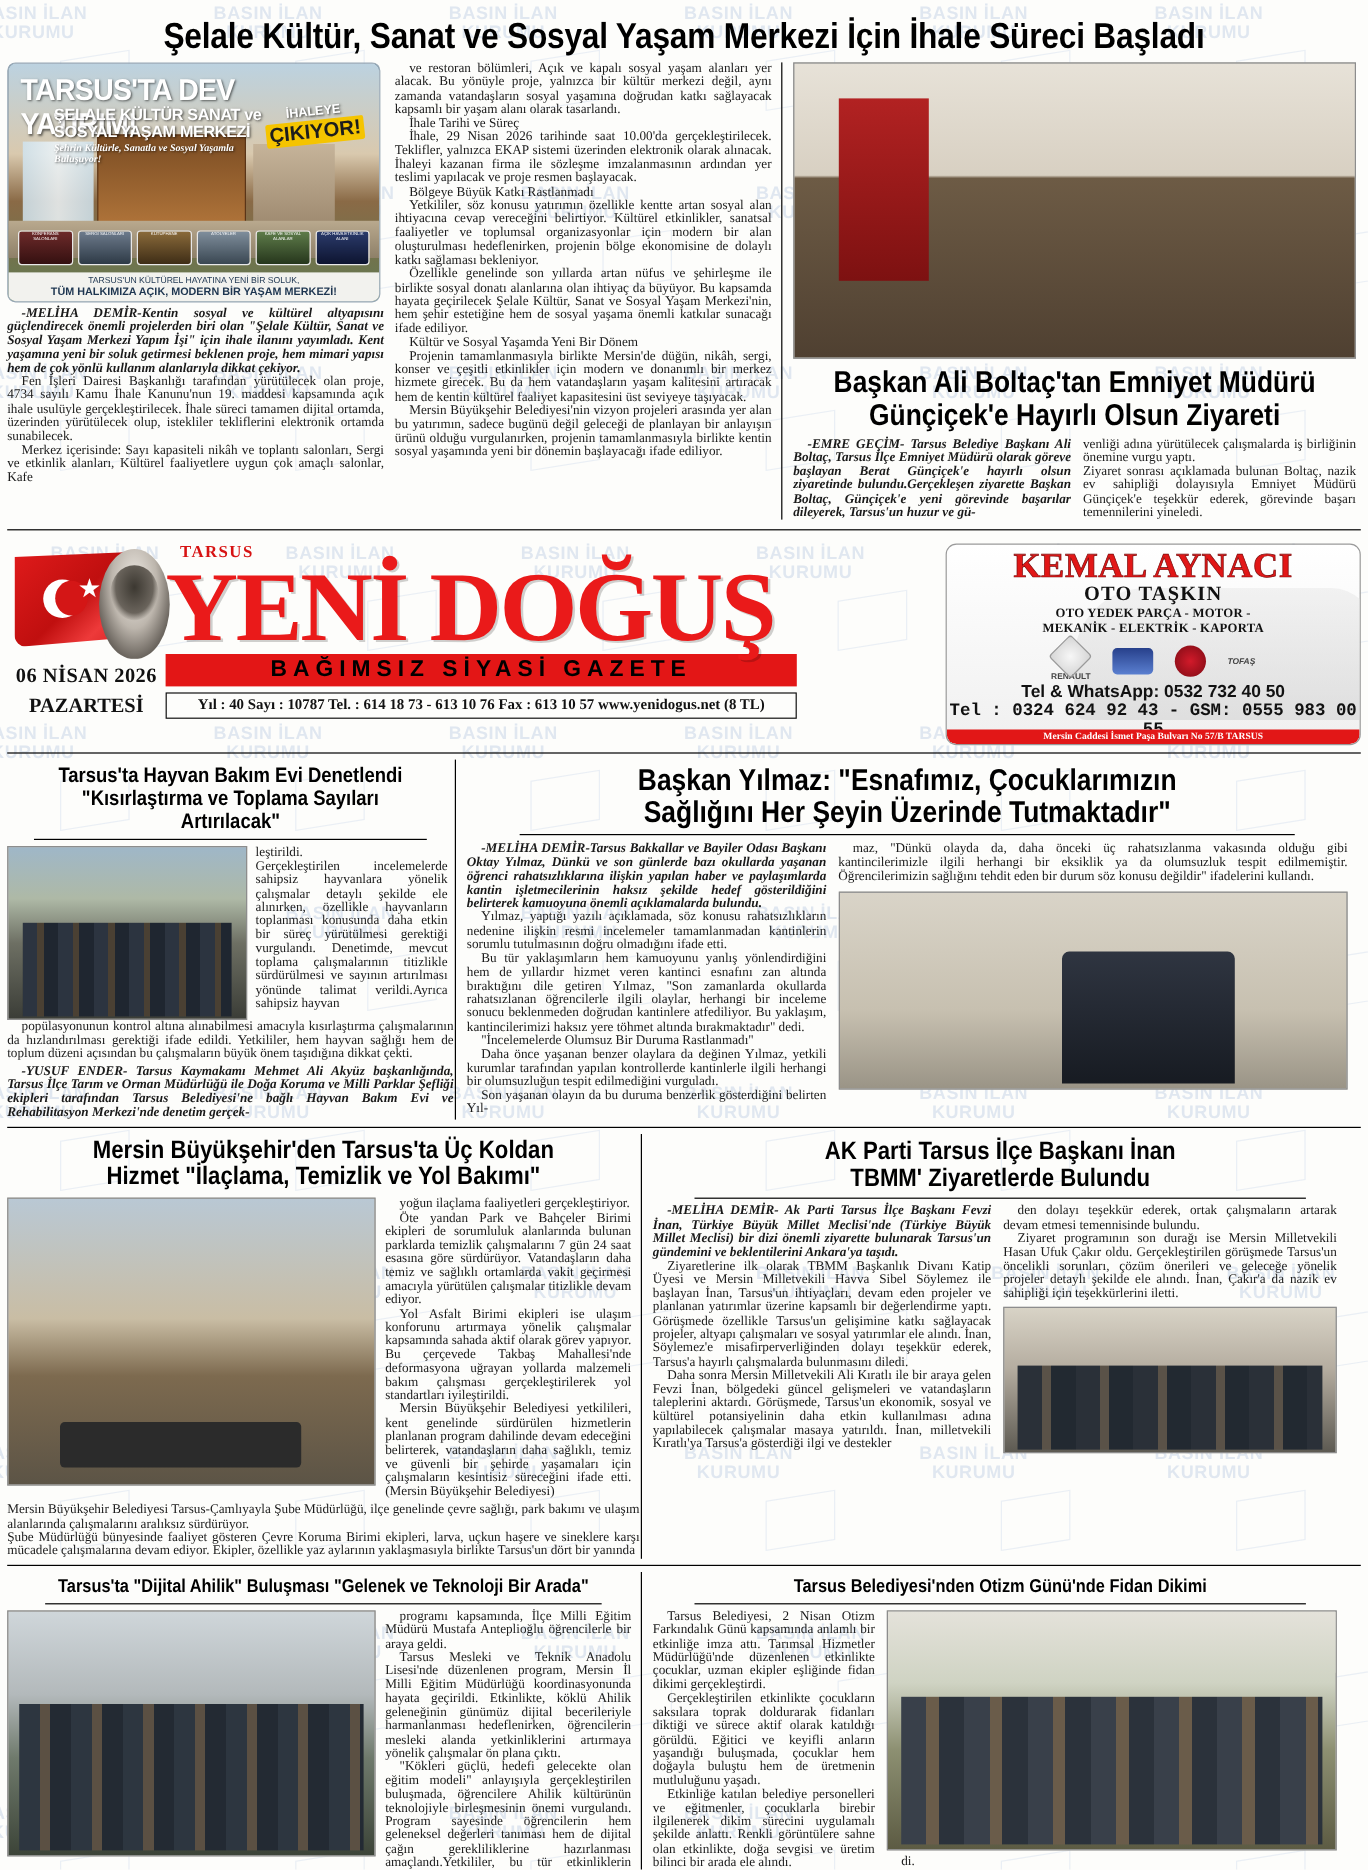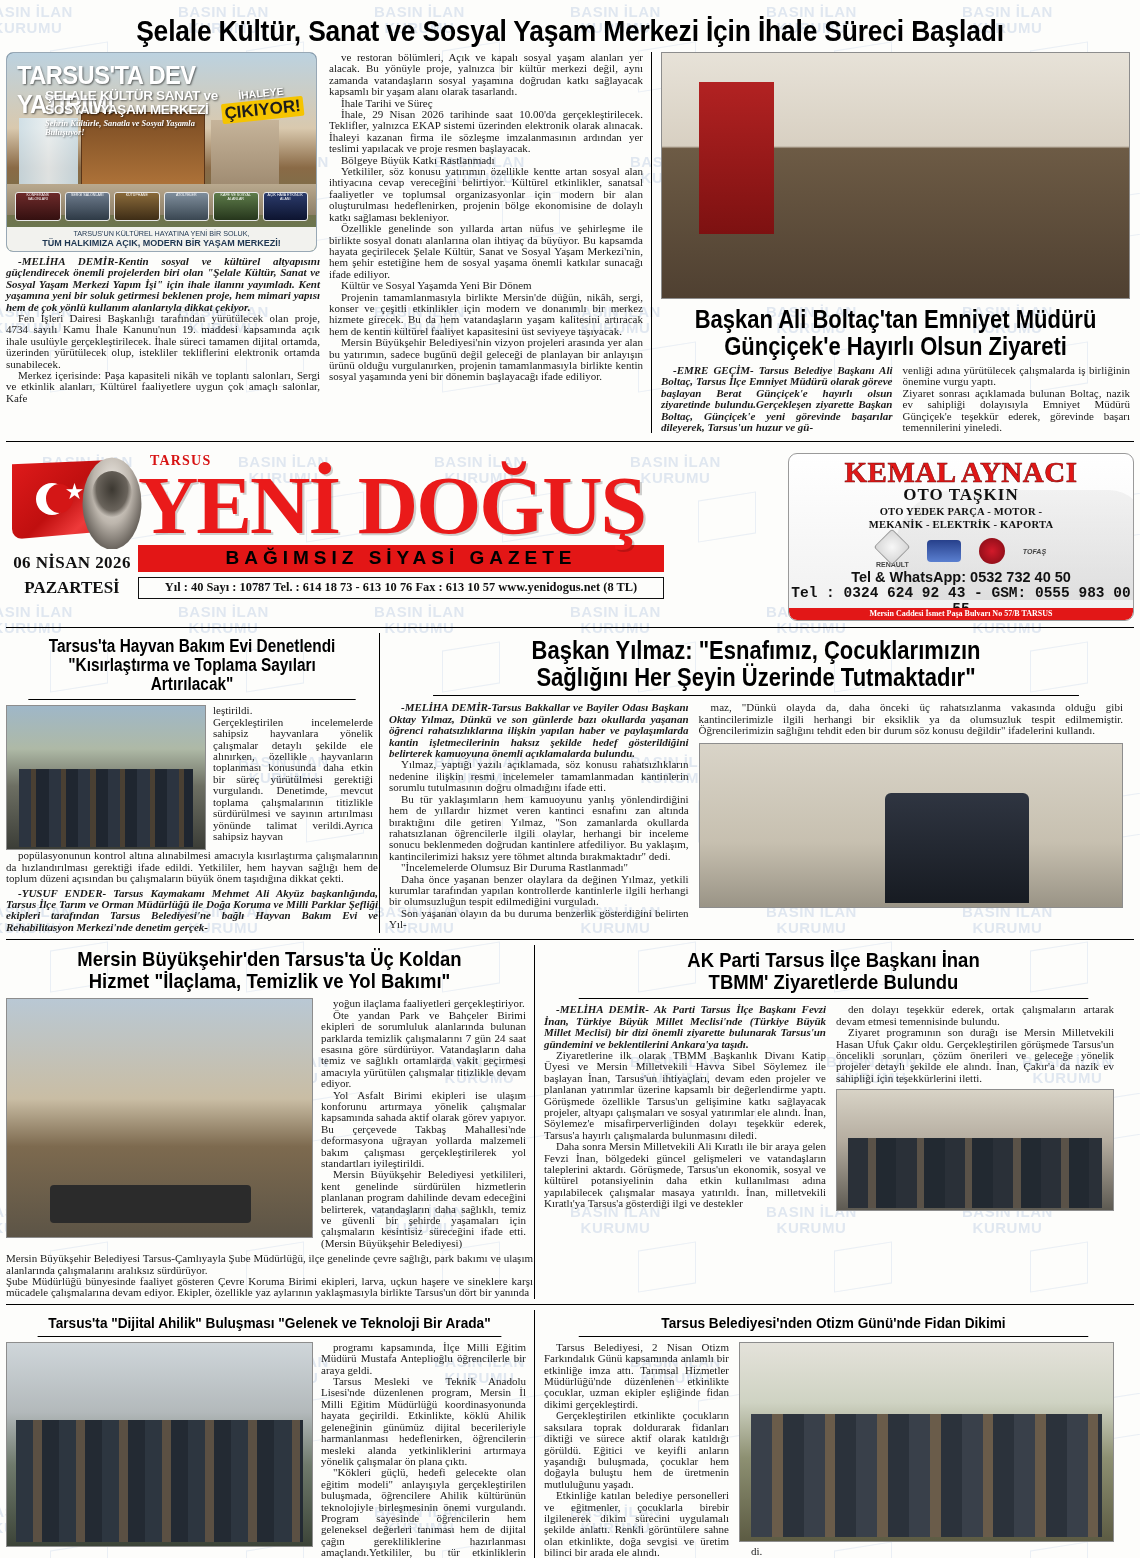--- a/index.html
+++ b/index.html
@@ -484,21 +484,21 @@
               <div class="tb6">AÇIK HAVA ETKİNLİK ALANI</div>
             </div>
             <div class="ad-foot">
               <div class="f1">TARSUS'UN KÜLTÜREL HAYATINA YENİ BİR SOLUK,</div>
               <div class="f2">TÜM HALKIMIZA AÇIK, MODERN BİR YAŞAM MERKEZİ!</div>
             </div>
           </div>
           <div class="body-txt" style="margin-top:4px;">
             <p><span class="lead">-MELİHA DEMİR-Kentin sosyal ve kültürel altyapısını güçlendirecek önemli projelerden biri olan "Şelale Kültür, Sanat ve Sosyal Yaşam Merkezi Yapım İşi" için ihale ilanını yayımladı. Kent yaşamına yeni bir soluk getirmesi beklenen proje, hem mimari yapısı hem de çok yönlü kullanım alanlarıyla dikkat çekiyor.</span></p>
             <p>Fen İşleri Dairesi Başkanlığı tarafından yürütülecek olan proje, 4734 sayılı Kamu İhale Kanunu'nun 19. maddesi kapsamında açık ihale usulüyle gerçekleştirilecek. İhale süreci tamamen dijital ortamda, üzerinden yürütülecek olup, istekliler tekliflerini elektronik ortamda sunabilecek.</p>
-            <p>Merkez içerisinde: Paşa kapasiteli nikâh ve toplantı salonları, Sergi ve etkinlik alanları, Kültürel faaliyetlere uygun çok amaçlı salonlar, Kafe</p>
+            <p>Merkez içerisinde: Sayı kapasiteli nikâh ve toplantı salonları, Sergi ve etkinlik alanları, Kültürel faaliyetlere uygun çok amaçlı salonlar, Kafe</p>
           </div>
         </div>
 
         <div style="width:314px;" class="body-txt">
           <p>ve restoran bölümleri, Açık ve kapalı sosyal yaşam alanları yer alacak. Bu yönüyle proje, yalnızca bir kültür merkezi değil, aynı zamanda vatandaşların sosyal yaşamına doğrudan katkı sağlayacak kapsamlı bir yaşam alanı olarak tasarlandı.</p>
           <p>İhale Tarihi ve Süreç</p>
           <p>İhale, 29 Nisan 2026 tarihinde saat 10.00'da gerçekleştirilecek. Teklifler, yalnızca EKAP sistemi üzerinden elektronik olarak alınacak. İhaleyi kazanan firma ile sözleşme imzalanmasının ardından yer teslimi yapılacak ve proje resmen başlayacak.</p>
           <p>Bölgeye Büyük Katkı Rastlanmadı</p>
           <p>Yetkililer, söz konusu yatırımın özellikle kentte artan sosyal alan ihtiyacına cevap vereceğini belirtiyor. Kültürel etkinlikler, sanatsal faaliyetler ve toplumsal organizasyonlar için modern bir alan oluşturulması hedeflenirken, projenin bölge ekonomisine de dolaylı katkı sağlaması bekleniyor.</p>
           <p>Özellikle genelinde son yıllarda artan nüfus ve şehirleşme ile birlikte sosyal donatı alanlarına olan ihtiyaç da büyüyor. Bu kapsamda hayata geçirilecek Şelale Kültür, Sanat ve Sosyal Yaşam Merkezi'nin, hem şehir estetiğine hem de sosyal yaşama önemli katkılar sunacağı ifade ediliyor.</p>

